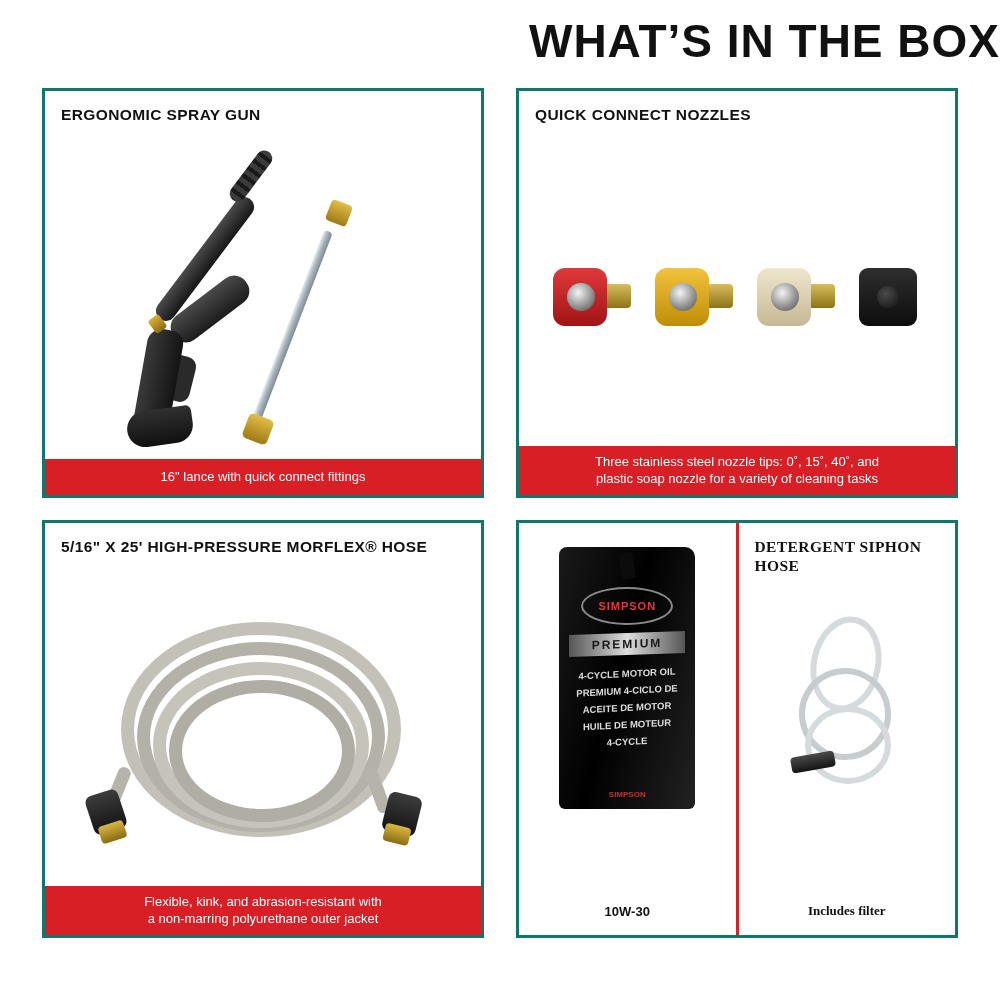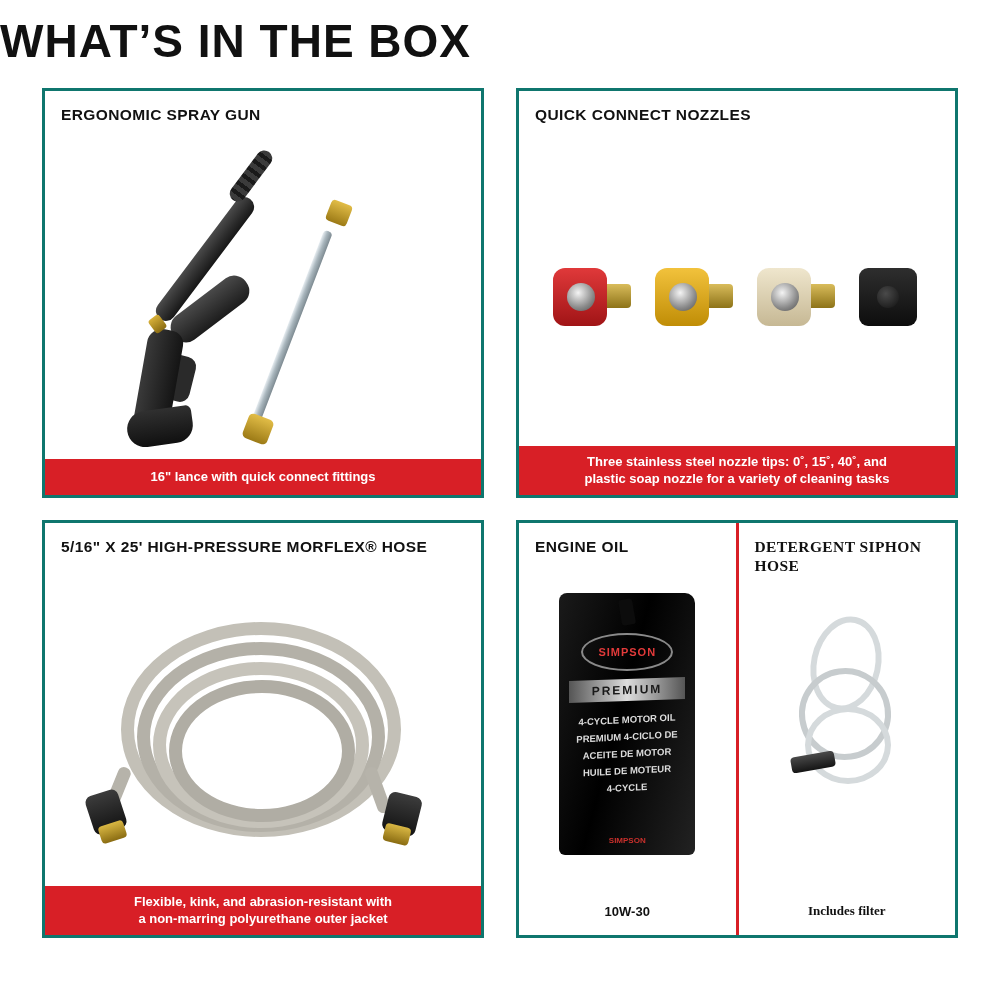--- a/index.html
+++ b/index.html
@@ -16,21 +16,21 @@
     overflow: hidden;
   }
   .page {
     width: 1000px;
     height: 1000px;
     box-sizing: border-box;
     padding: 0;
     position: relative;
   }
   .title {
-    text-align: left;
+    text-align: right;
     font-size: 46px;
     font-weight: bold;
     letter-spacing: 1px;
     padding-top: 14px;
     padding-bottom: 10px;
     color: #111;
   }
   .grid {
     position: absolute;
     left: 42px;
@@ -62,21 +62,21 @@
     line-height: 1.25;
   }
   .card-body {
     flex: 1;
     position: relative;
   }
   .card-foot {
     background: #d81f26;
     color: #fff;
     font-size: 13px;
-    font-weight: bold;
+    font-weight: normal;
     text-align: center;
     line-height: 1.35;
     padding: 9px 10px;
   }
   .card-foot.two-line { padding: 7px 8px; }
 
   
   .c1, .c2 { height: 410px; }
   .c3, .c4 { height: 418px; }
 
@@ -431,21 +431,20 @@
         <div class="card-foot two-line">
           <div>Flexible, kink, and abrasion-resistant with</div>
           <div>a non-marring polyurethane outer jacket</div>
         </div>
       </div>
 
       <div class="card half c4">
         <div class="split">
 
           <div class="split-col">
-            <div class="split-head">ENGINE OIL</div>
             <div class="split-art">
               <div class="pouch">
                 <div class="pouch-cap"></div>
                 <div class="pouch-logo">SIMPSON</div>
                 <div class="pouch-band">PREMIUM</div>
                 <div class="pouch-text">
                   <div>4-CYCLE MOTOR OIL</div>
                   <div>PREMIUM 4-CICLO DE</div>
                   <div>ACEITE DE MOTOR</div>
                   <div>HUILE DE MOTEUR</div>

